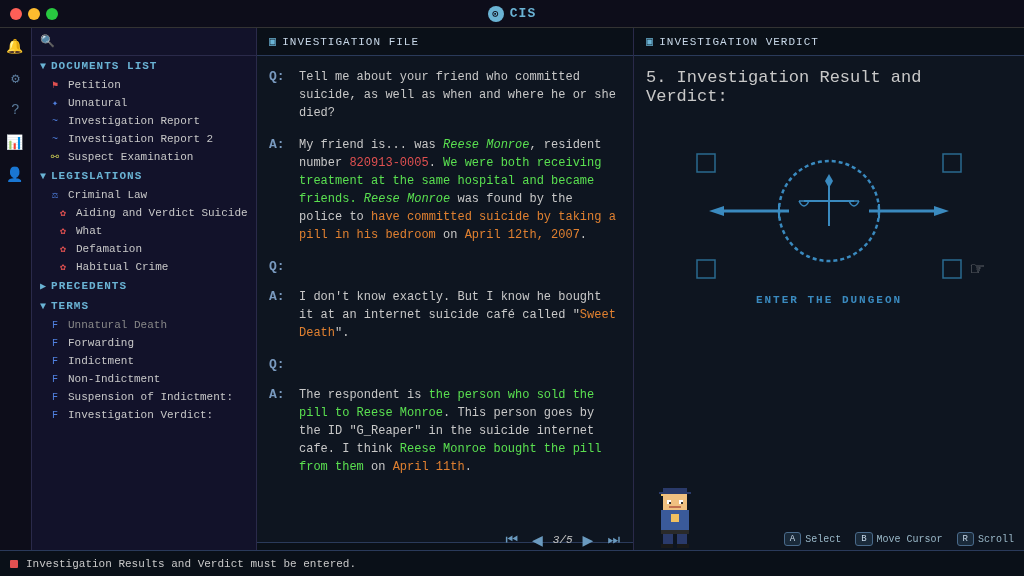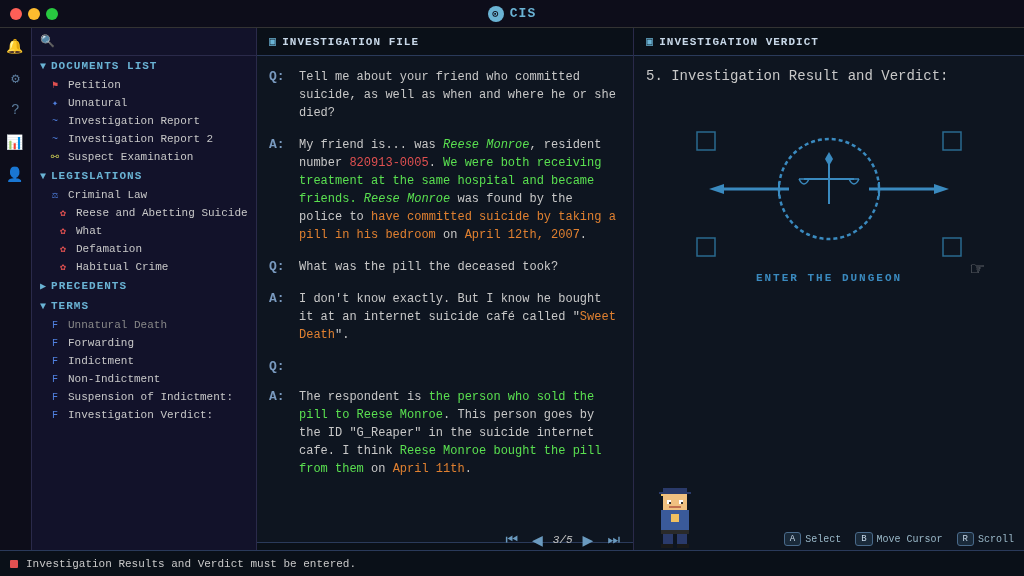--- a/index.html
+++ b/index.html
@@ -164,21 +164,21 @@
       background: #0a1018;
       border-bottom: 1px solid #2a3a5a;
       display: flex;
       align-items: center;
       gap: 6px;
     }
     .panel-header-icon { color: #6ab3d4; font-size: 12px; }
     .panel-header-title {
       color: #c8d8e8;
       font-size: 11px;
-      font-weight: bold;
+      font-weight: normal;
       letter-spacing: 1px;
       text-transform: uppercase;
     }
 
     .chat-content {
       flex: 1;
       overflow-y: auto;
       padding: 12px;
     }
     .chat-content::-webkit-scrollbar { width: 4px; }
@@ -239,21 +239,21 @@
       flex-shrink: 0;
     }
 
     .verdict-content {
       flex: 1;
       padding: 12px;
       position: relative;
     }
     .verdict-title {
       color: #c8c8c8;
-      font-size: 14px;
+      font-size: 17px;
       margin-bottom: 27px;
     }
 
     .dungeon-graphic {
       display: flex;
       flex-direction: column;
       align-items: center;
       justify-content: center;
       margin-top: 40px;
     }
@@ -412,21 +412,21 @@
     <div class="section-header">
       <span class="section-arrow">▼</span>
       <span>LEGISLATIONS</span>
     </div>
     <div class="sidebar-item">
       <span class="item-icon icon-blue">⚖</span>
       <span>Criminal Law</span>
     </div>
     <div class="sidebar-item sub-item">
       <span class="item-icon icon-red">✿</span>
-      <span>Reese and Abetting Suicide</span>
+      <span>Aiding and Verdict Suicide</span>
     </div>
     <div class="sidebar-item sub-item">
       <span class="item-icon icon-red">✿</span>
       <span>What</span>
     </div>
     <div class="sidebar-item sub-item">
       <span class="item-icon icon-red">✿</span>
       <span>Defamation</span>
     </div>
     <div class="sidebar-item sub-item">
@@ -484,21 +484,20 @@
 
       <div class="chat-entry">
         <span class="chat-label">A:</span>
         <span class="chat-text">
           My friend is... was <span class="highlight-name">Reese Monroe</span>, resident number <span class="highlight-id">820913-0005</span>. <span class="highlight-green">We were both receiving treatment at the same hospital and became friends. <span class="highlight-name">Reese Monroe</span></span> was found by the police to <span class="highlight-orange">have committed suicide by taking a pill in his bedroom</span> on <span class="highlight-orange">April 12th, 2007</span>.
         </span>
       </div>
 
       <div class="chat-entry">
         <span class="chat-label">Q:</span>
-        <span class="chat-text">What was the pill the deceased took?</span>
       </div>
 
       <div class="chat-entry">
         <span class="chat-label">A:</span>
         <span class="chat-text">
           I don't know exactly. But I know he bought it at an internet suicide café called "<span class="highlight-orange">Sweet Death</span>".
         </span>
       </div>
 
       <div class="chat-entry">

